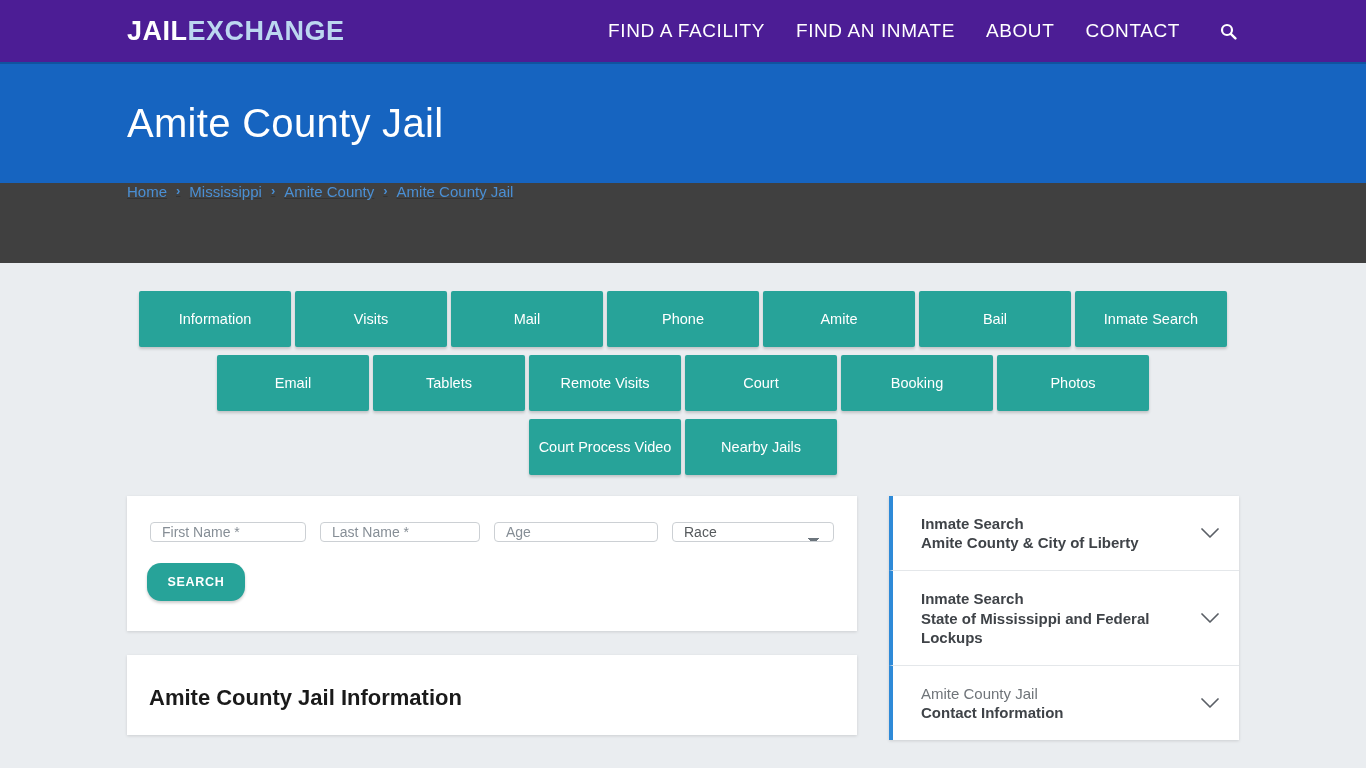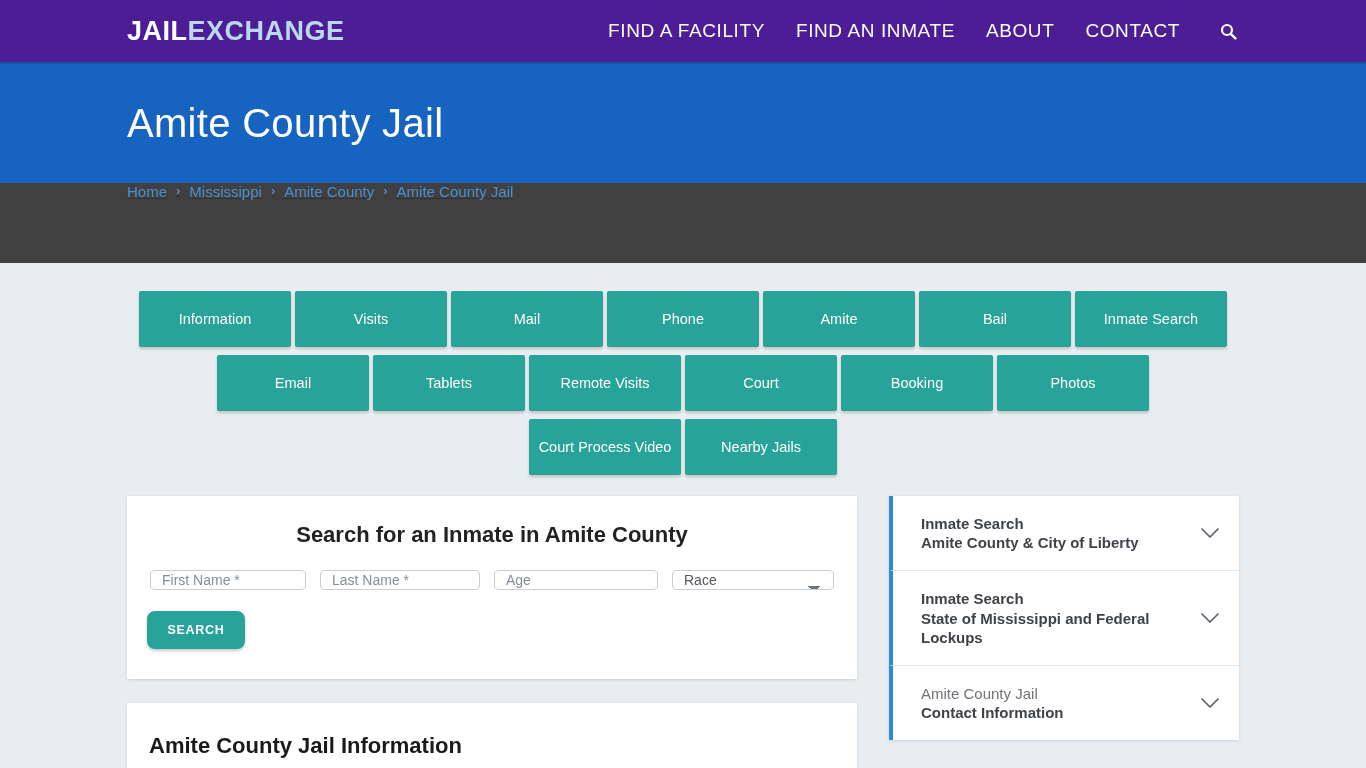--- a/index.html
+++ b/index.html
@@ -117,21 +117,21 @@
       linear-gradient(135deg, #6c757d 50%, transparent 50%);
     background-position: calc(100% - 19px) 15px, calc(100% - 13px) 15px;
     background-size:6px 6px, 6px 6px;
     background-repeat:no-repeat;
     padding-right:34px;
   }
   .searchbtn {
     margin-top:21px; margin-left:0;
     width:98px; height:38px;
     background:#27a399; color:#fff;
-    border:none; border-radius:8px;
+    border:none; border-radius:14px;
     font-size:12.5px; font-weight:bold; letter-spacing:.7px;
     font-family:inherit;
     box-shadow:0 2px 3px rgba(0,0,0,.2);
     cursor:pointer;
   }
 
   .infocard { margin-top:24px; padding:30px 22px 24px; }
   .infocard h2 { margin:0; font-size:22px; font-weight:bold; color:#1a1a1a; }
 
   
@@ -213,21 +213,20 @@
       <button class="tbtn wide-text">Court Process Video</button>
       <button class="tbtn">Nearby Jails</button>
     </div>
   </div>
 
   <div class="cols">
 
     <div class="leftcol">
 
       <div class="card searchcard">
-        <h2>Search for an Inmate in Amite County</h2>
         <div class="fields">
           <input class="fn" type="text" placeholder="First Name *" style="">
           <input class="ln" type="text" placeholder="Last Name *" style="">
           <input class="age" type="text" placeholder="Age" style="">
           <select class="race">
             <option>Race</option>
           </select>
         </div>
         <button class="searchbtn">SEARCH</button>
       </div>

